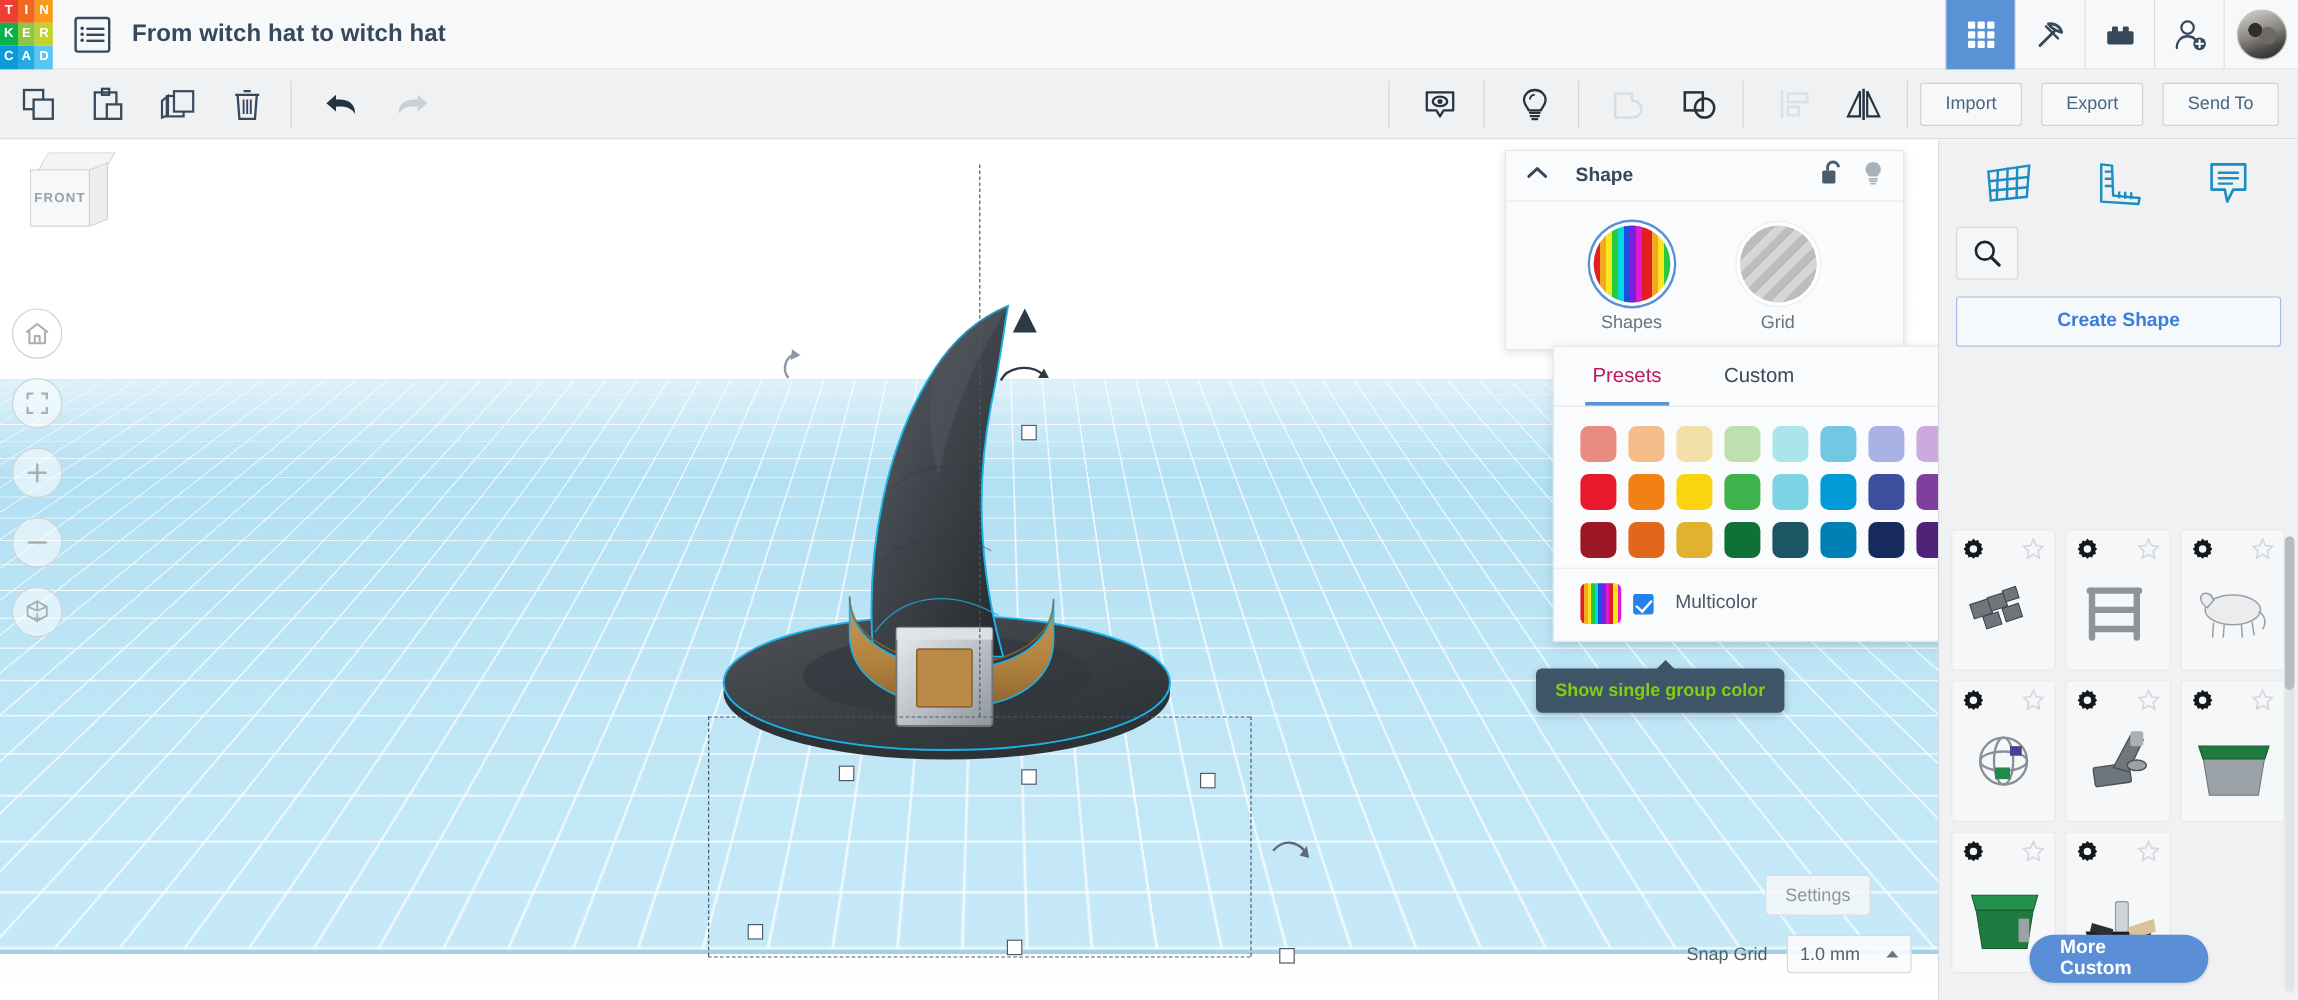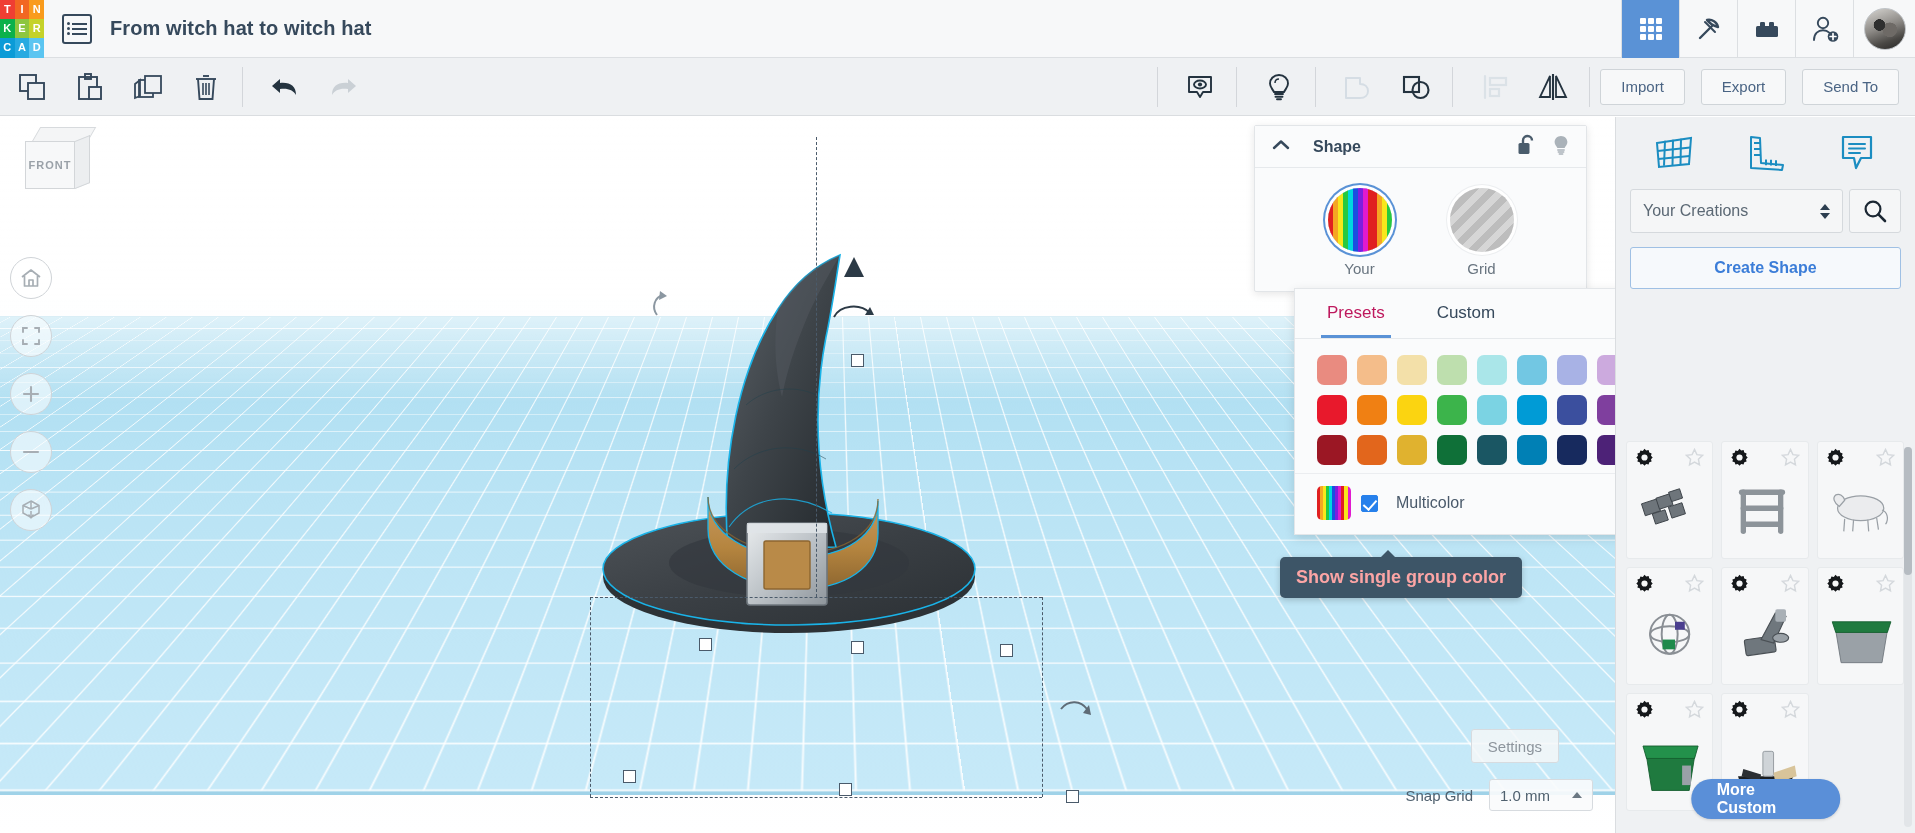--- a/index.html
+++ b/index.html
@@ -238,22 +238,22 @@
   .cb.on::after {
     content: ""; position: absolute; left: 4px; top: 1px; width: 6px; height: 11px;
     border: solid #fff; border-width: 0 2.2px 2.2px 0; transform: rotate(42deg);
   }
   .cb-label { font-size: 16px; color: #49596a; margin-left: 8px; }
   .foot-right { margin-left: auto; display: flex; align-items: center; gap: 10px; }
 
   
   .tooltip {
     position: absolute; left: 1280px; top: 557px;
-    background: #3d5567; color: #fca5a5; border-radius: 5px;
-    padding: 10px 16px; font-size: 18px; font-weight: bold; white-space: nowrap;
+    background: #3d5567; color: #84cc16; border-radius: 5px;
+    padding: 10px 16px; font-size: 15px; font-weight: bold; white-space: nowrap;
     box-shadow: 0 2px 6px rgba(0,0,0,.2);
   }
   .tooltip::before {
     content: ""; position: absolute; left: 100px; top: -7px;
     border-left: 8px solid transparent; border-right: 8px solid transparent;
     border-bottom: 8px solid #3d5567;
   }
 
   
   .sidebar {
@@ -653,21 +653,21 @@
           <svg width="18" height="22" viewBox="0 0 18 22" aria-hidden="true">
             <path d="M9 2 C5.3 2 2.6 4.8 2.6 8.1 C2.6 10.6 4.4 12 5.4 14 H12.6 C13.6 12 15.4 10.6 15.4 8.1 C15.4 4.8 12.7 2 9 2 Z" fill="#aab2b9"></path>
             <path d="M5.8 16 H12.2 M6.3 18 H11.7 M7.3 20 H10.7" stroke="#aab2b9" stroke-width="1.5" stroke-linecap="round"></path>
           </svg>
         </span>
       </span>
     </div>
     <div class="sp-body">
       <div class="swatch-item">
         <div class="swatch-circle swatch-solid"></div>
-        <div class="swatch-label">Your</div>
+        <div class="swatch-label">Shapes</div>
       </div>
       <div class="swatch-item">
         <div class="swatch-circle swatch-hole"></div>
         <div class="swatch-label">Grid</div>
       </div>
     </div>
   </div>
 
   <div class="color-pop">
     <div class="cp-tabs">
@@ -750,27 +750,20 @@
         <svg width="40" height="40" viewBox="0 0 40 40" aria-hidden="true">
           <path d="M6 4 H34 V25 H24 L19 35 L17 25 H6 Z" fill="none" stroke="#1b8dc1" stroke-width="2.2" stroke-linejoin="round"></path>
           <g stroke="#1b8dc1" stroke-width="2" stroke-linecap="round">
             <path d="M12 11 H28 M12 15.5 H28 M12 20 H23"></path>
           </g>
         </svg>
       </div>
     </div>
 
     <div class="sb-search-row">
-      <div class="sb-select">
-        <span>Your Creations</span>
-        <span class="spinner">
-          <span class="spin-up"></span>
-            <span class="spin-dn"></span>
-        </span>
-      </div>
       <div class="sb-searchbtn">
         <svg width="26" height="26" viewBox="0 0 26 26" aria-hidden="true">
           <circle cx="11" cy="11" r="7.4" fill="none" stroke="#1b2733" stroke-width="2.2"></circle>
           <path d="M16.4 16.4 L23 23" stroke="#1b2733" stroke-width="2.6" stroke-linecap="round"></path>
         </svg>
       </div>
     </div>
 
     <div class="create-shape">Create Shape</div>
 

